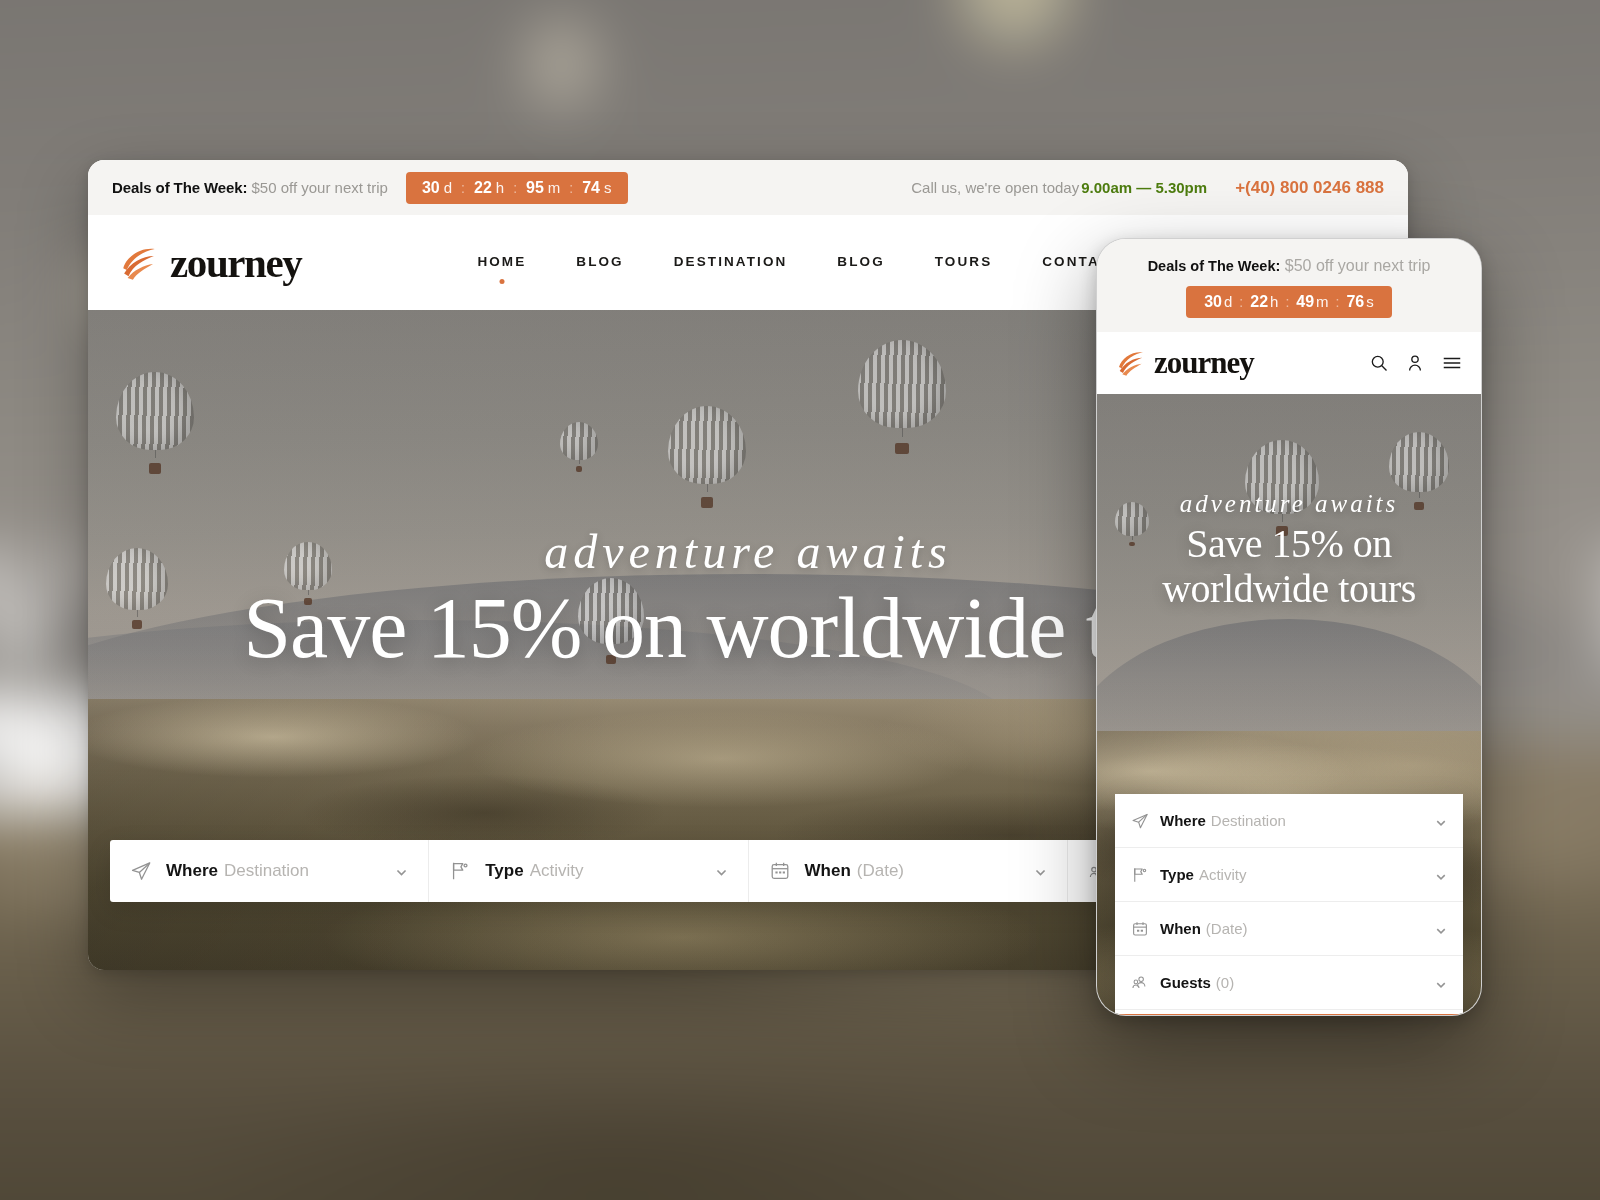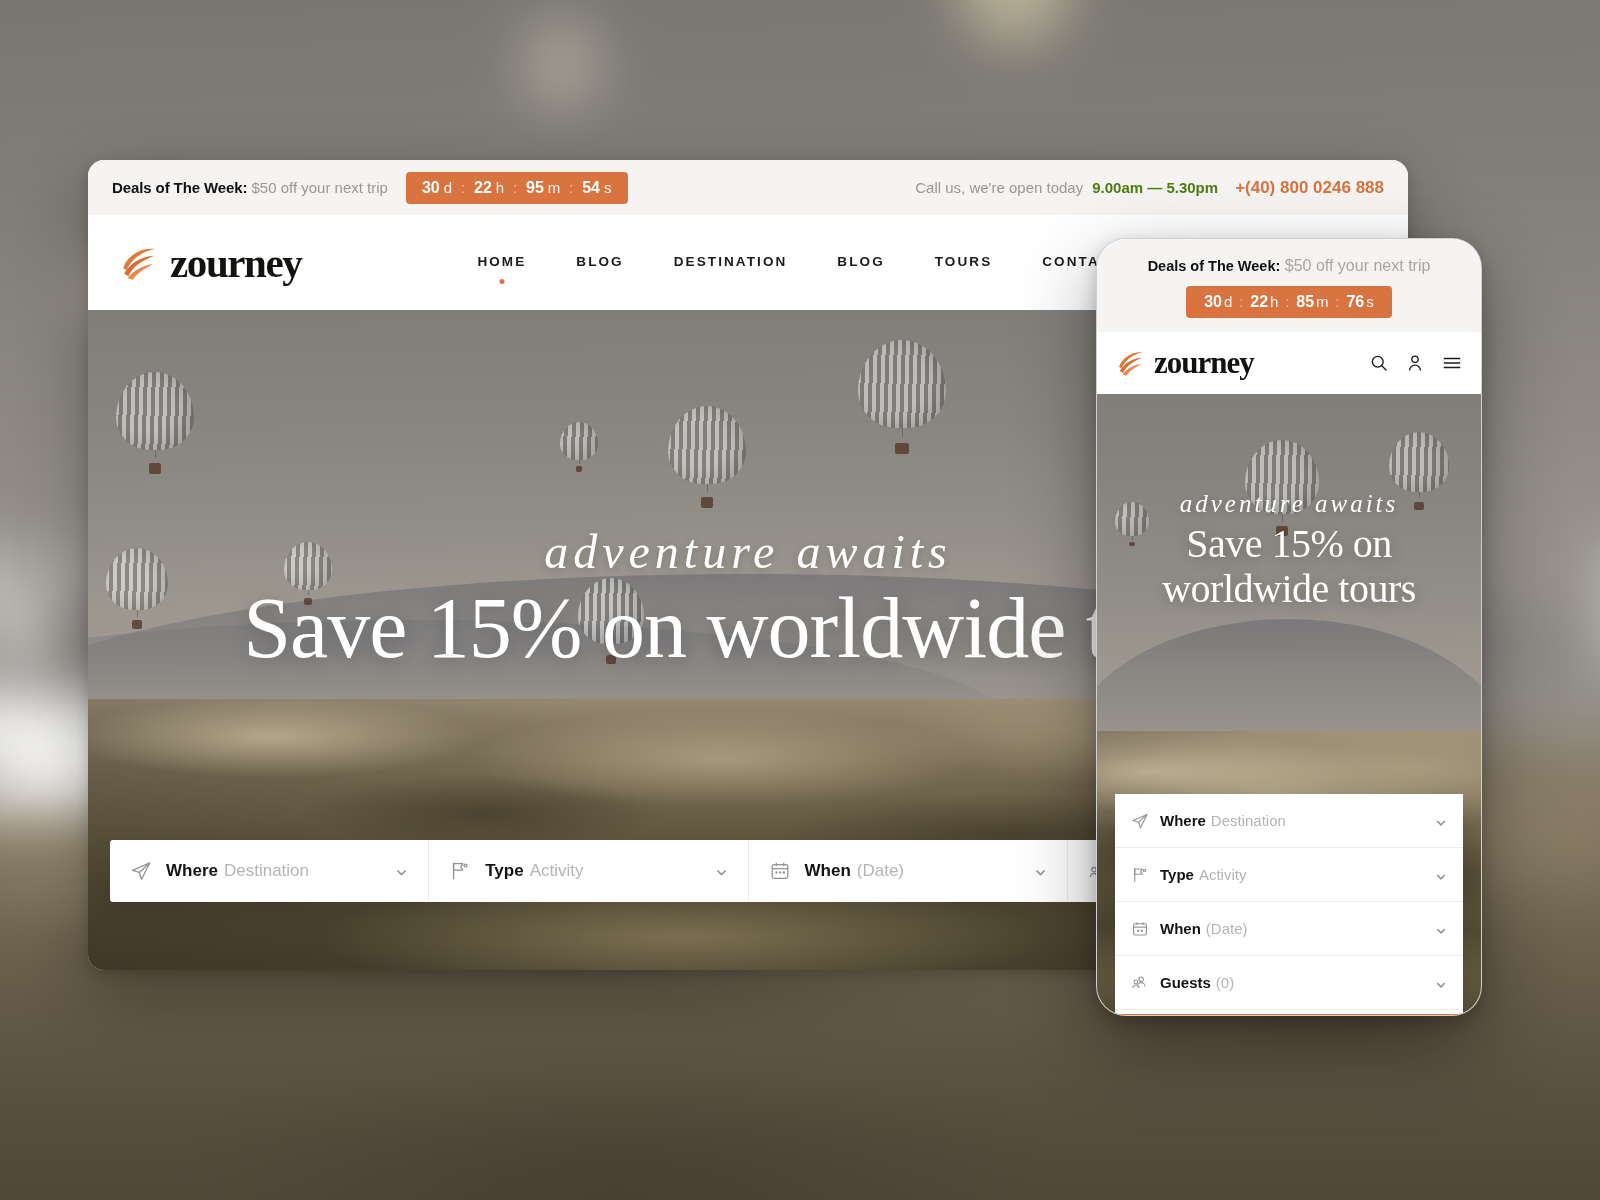--- a/index.html
+++ b/index.html
@@ -129,26 +129,26 @@
     color: #fff;
   }
   .cd-num { font-size: 16px; font-weight: bold; }
   .cd-unit { font-size: 15px; font-weight: 300; opacity: 0.92; margin-left: 2px; }
   .cd-sep { font-size: 14px; opacity: 0.5; margin: 0 7px; }
 
   .d-call {
     margin-left: auto;
     display: flex;
     align-items: baseline;
-    gap: 9px;
+    gap: 2px;
     font-size: 15px;
   }
   .d-call-label { color: #9a9894; }
   .d-call-hours { color: #4d7c0f; font-weight: bold; }
-  .d-call-phone { color: #d9733f; font-weight: bold; font-size: 17px; margin-left: 8px; }
+  .d-call-phone { color: #d9733f; font-weight: bold; font-size: 17px; margin-left: 26px; }
 
   .d-nav {
     height: 95px;
     background: #fff;
     display: flex;
     align-items: center;
     padding: 0 30px;
   }
   .brand { display: flex; align-items: center; gap: 10px; }
   .brand-mark { width: 42px; height: 42px; flex: none; }
@@ -457,21 +457,21 @@
     <div class="countdown">
       <span class="cd-num">30</span>
       <span class="cd-unit">d</span>
       <span class="cd-sep">:</span>
       <span class="cd-num">22</span>
       <span class="cd-unit">h</span>
       <span class="cd-sep">:</span>
       <span class="cd-num">95</span>
       <span class="cd-unit">m</span>
       <span class="cd-sep">:</span>
-      <span class="cd-num">54</span>
+      <span class="cd-num">74</span>
       <span class="cd-unit">s</span>
     </div>
 
     <div class="d-call">
       <span class="d-call-label">Call us, we're open today</span>
       <span class="d-call-hours">9.00am — 5.30pm</span>
       <a class="d-call-phone" href="#" style="text-decoration:none;">+(40) 800 0246 888</a>
     </div>
   </div>
 
@@ -625,21 +625,21 @@
       <span class="p-deals">Deals of The Week:</span>
       <span class="p-deals-sub">$50 off your next trip</span>
     </div>
     <div class="p-countdown">
       <span class="cd-num">30</span>
       <span class="cd-unit">d</span>
       <span class="cd-sep">:</span>
       <span class="cd-num">22</span>
       <span class="cd-unit">h</span>
       <span class="cd-sep">:</span>
-      <span class="cd-num">85</span>
+      <span class="cd-num">49</span>
       <span class="cd-unit">m</span>
       <span class="cd-sep">:</span>
       <span class="cd-num">76</span>
       <span class="cd-unit">s</span>
     </div>
   </div>
 
   <div class="p-nav">
     <a href="#" style="display:flex;align-items:center;text-decoration:none;">
       <span class="p-brand-mark">

